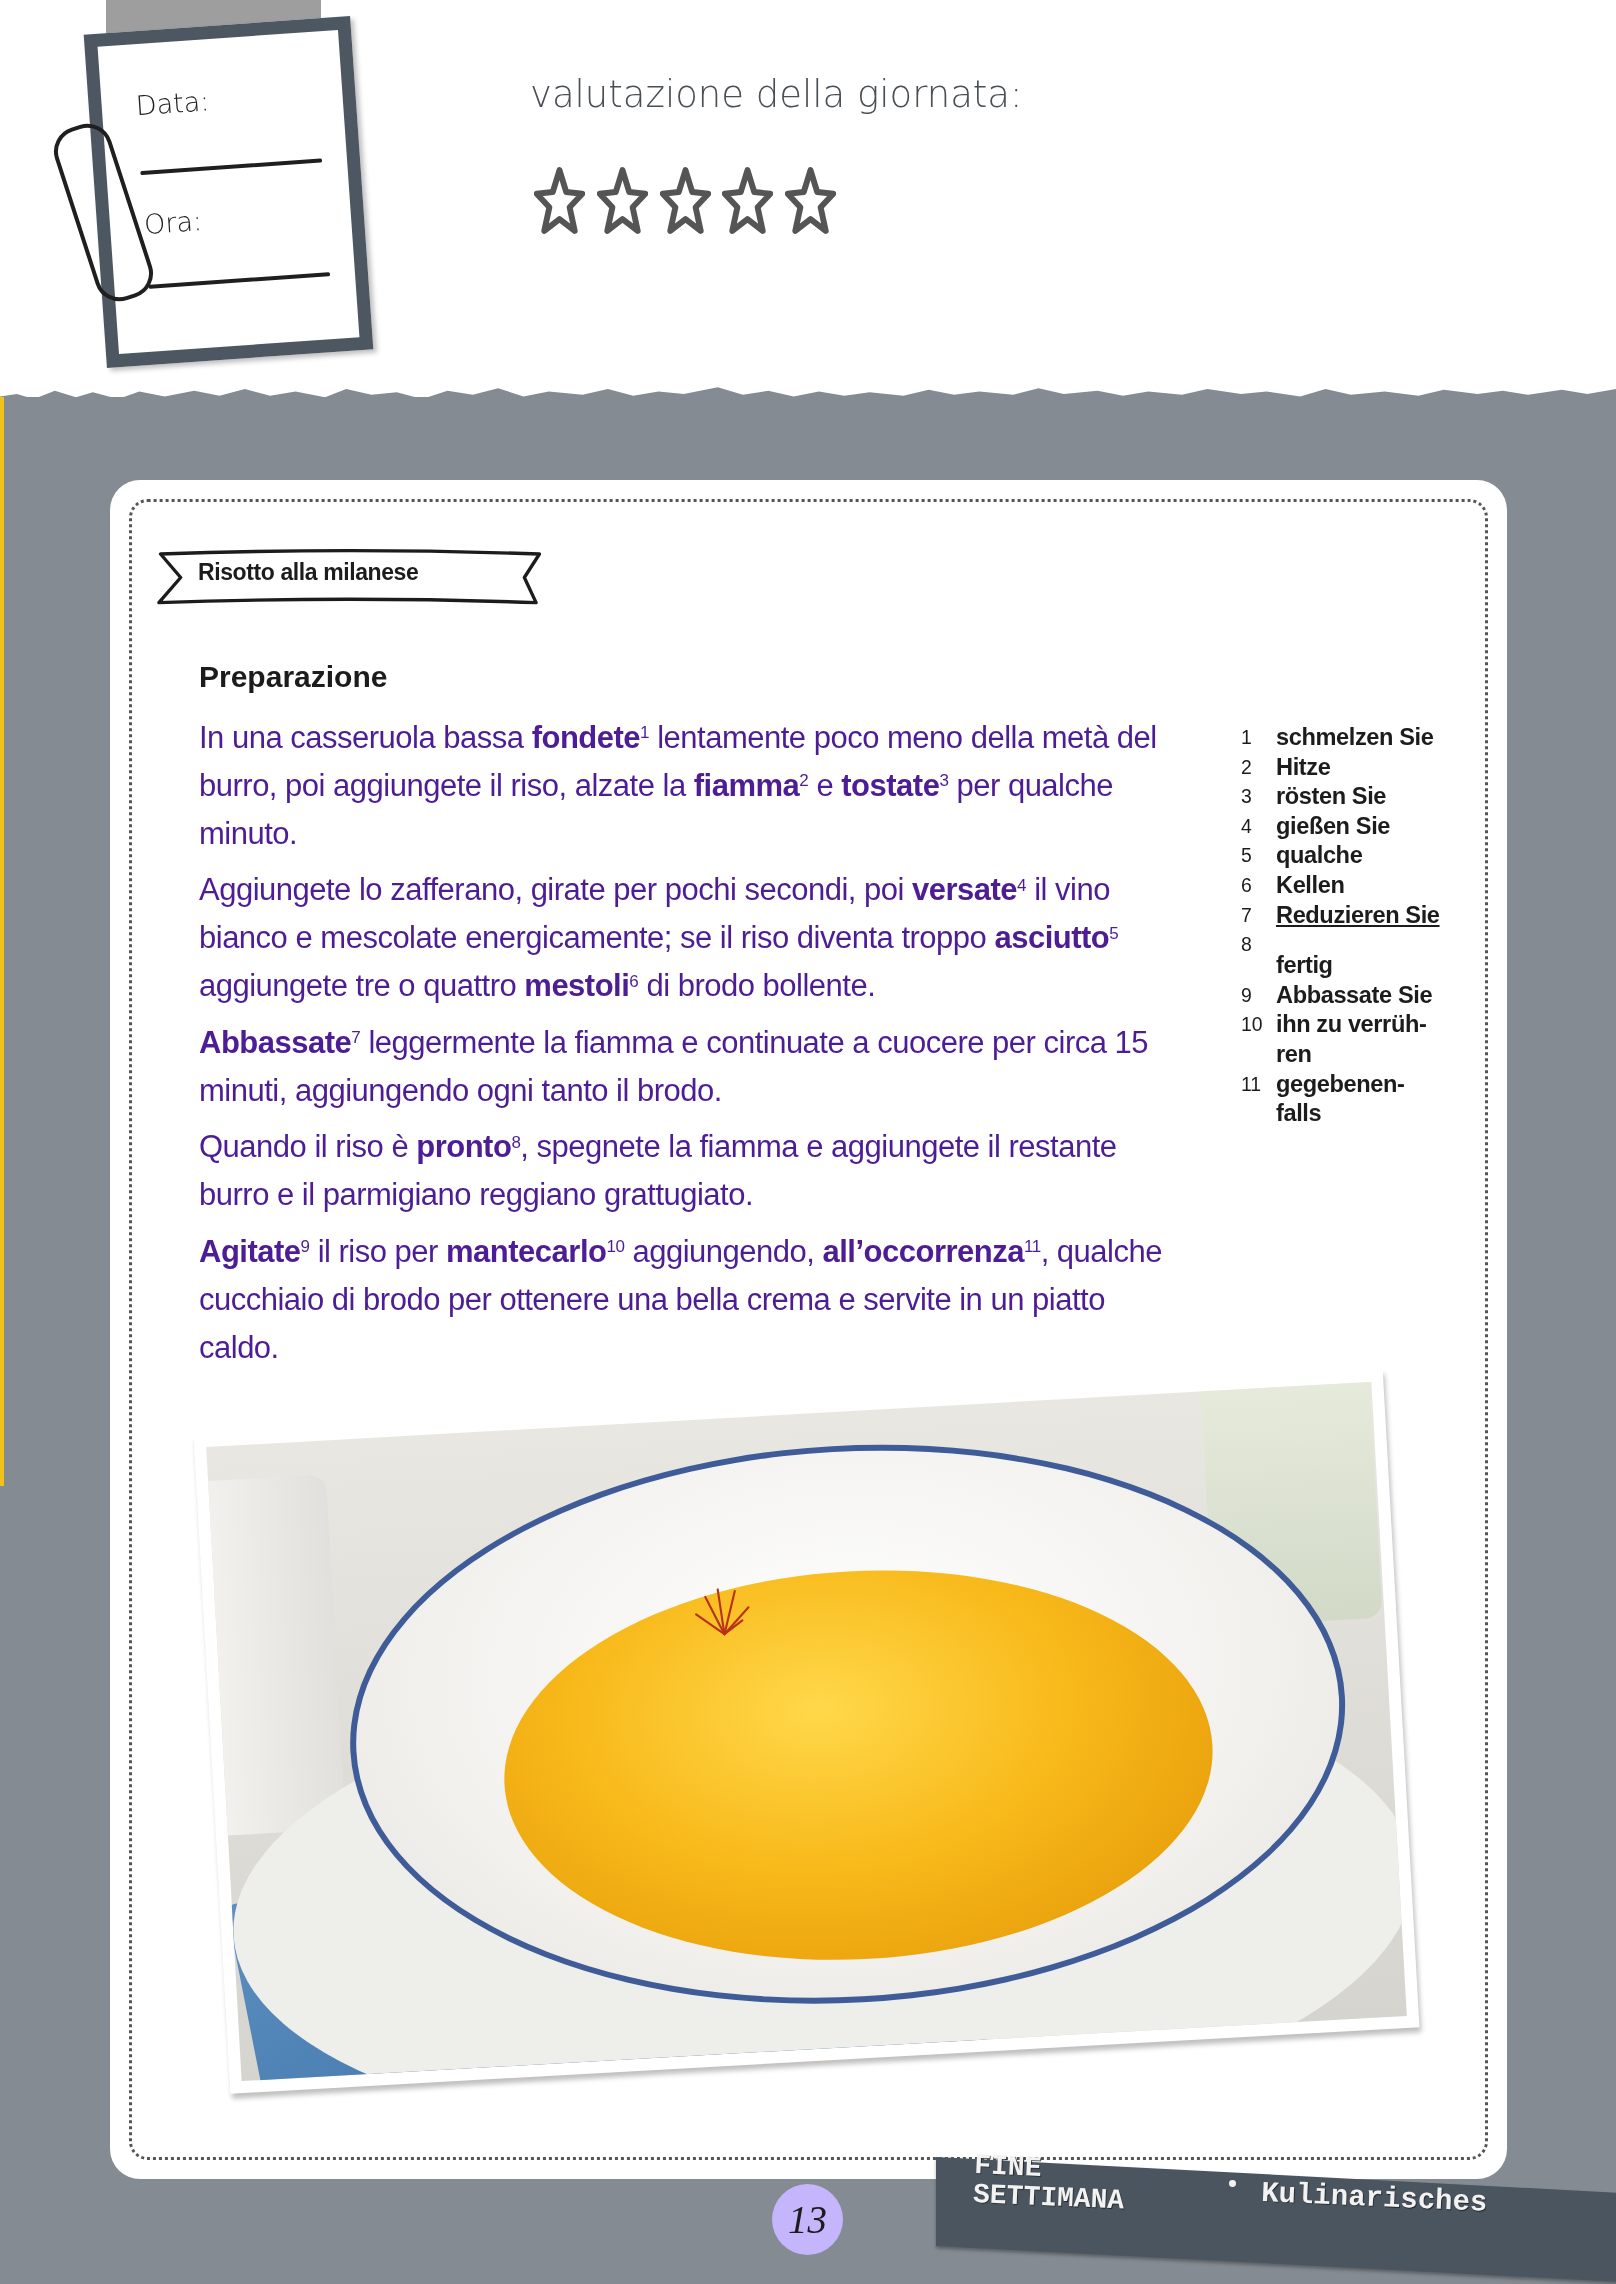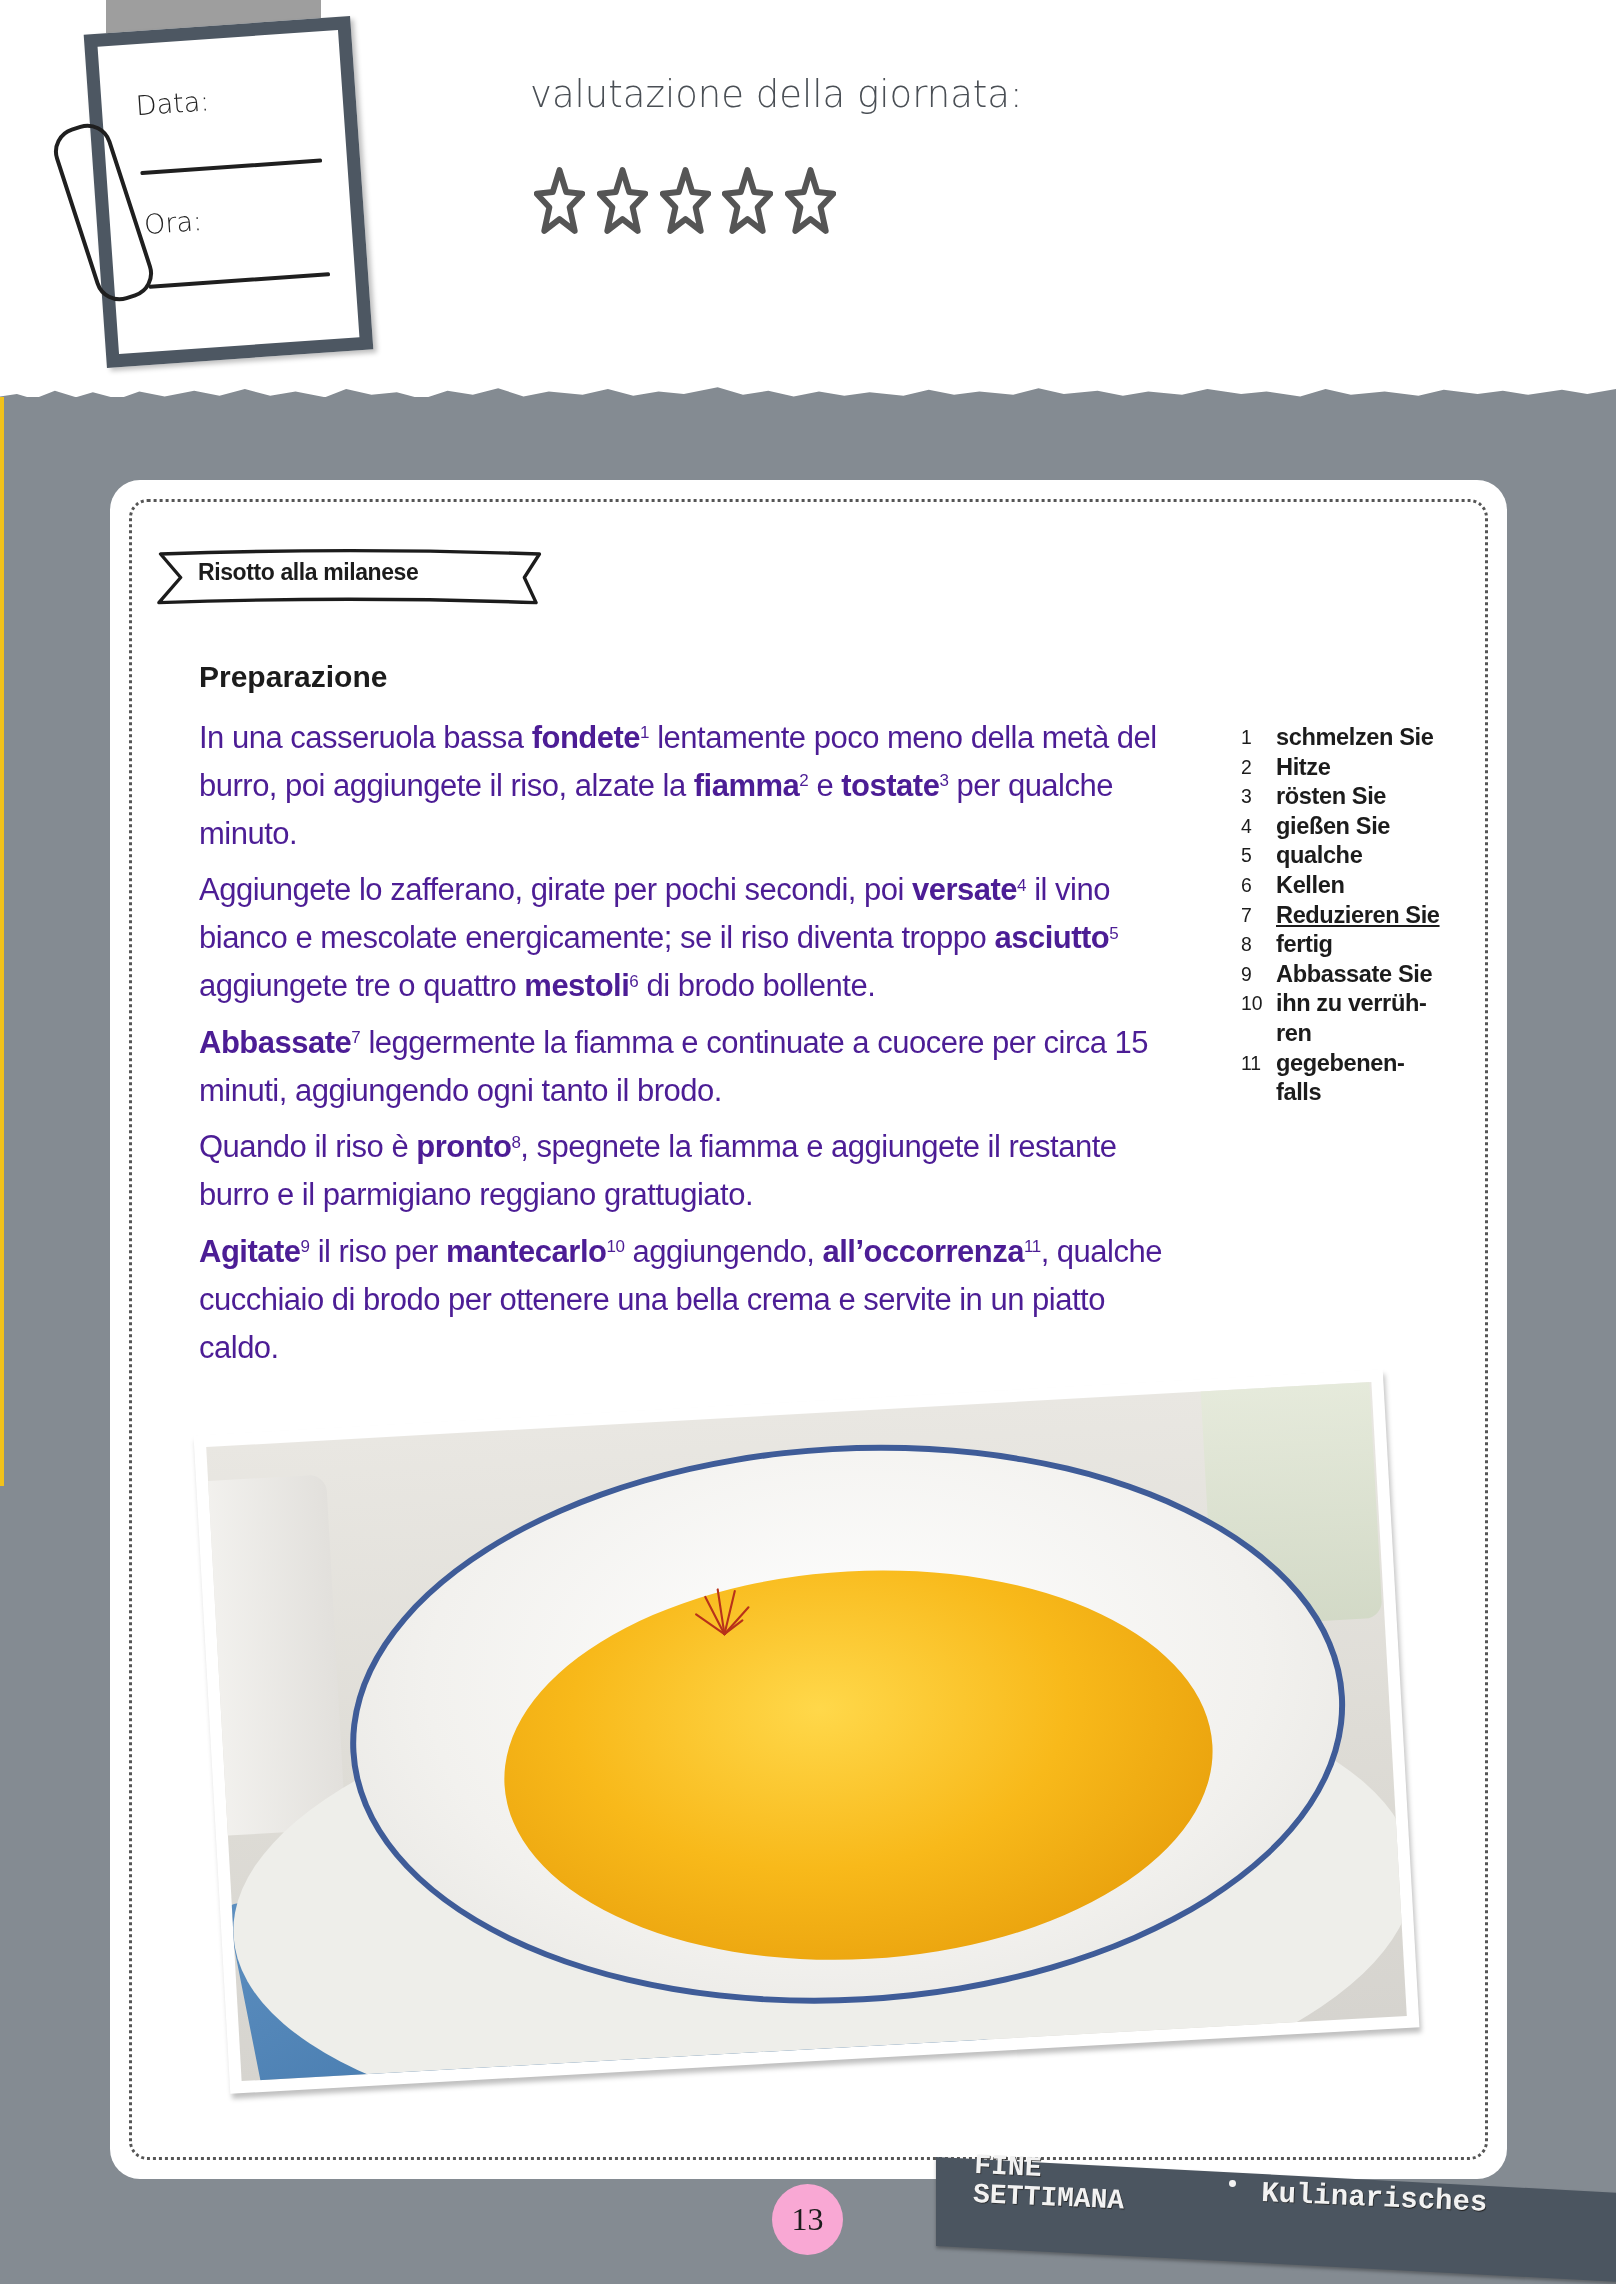--- a/index.html
+++ b/index.html
@@ -55,21 +55,21 @@
   .saffron { position:absolute; left:473px; top:169px; width:68px; height:51px; }
   .glass { position:absolute; left:996px; top:-17px; width:169px; height:253px; background:linear-gradient(180deg,#e6ecdb,#cfd8c2); border-radius:17px; opacity:0.8; }
   .cup { position:absolute; left:-17px; top:34px; width:135px; height:355px; background:linear-gradient(90deg,#f4f3f0,#e2e0dc); border-radius:17px; }
 
   
   .footer-tab { position:absolute; left:936px; top:2157px; width:692px; height:89px; background:#4b5560; transform:skewY(3deg); transform-origin:left top; box-shadow:0 2.5px 3.4px rgba(0,0,0,0.3); }
   .footer-text { position:absolute; left:975px; top:2151px; font-family:"Liberation Mono", monospace; font-weight:bold; color:#f2f2f2; font-size:28px; line-height:29px; transform:rotate(2.5deg); transform-origin:left top; text-shadow:0.8px 0.8px 0.8px #222; }
   .footer-dot { position:absolute; left:1229px; top:2180px; width:6.8px; height:6.8px; border-radius:50%; background:#f2f2f2; }
   .footer-sub { position:absolute; left:1262px; top:2177px; font-family:"Liberation Mono", monospace; font-weight:bold; color:#f2f2f2; font-size:29px; transform:rotate(2.5deg); transform-origin:left top; text-shadow:0.8px 0.8px 0.8px #222; }
 
-  .page-num { position:absolute; left:772px; top:2184px; width:71px; height:71px; border-radius:50%; background:#f9a8d4; display:flex; align-items:center; justify-content:center; font-family:"Liberation Serif", serif; font-size:32px; color:#1c1c1c; }
+  .page-num { position:absolute; left:772px; top:2184px; width:71px; height:71px; border-radius:50%; background:#c4b5fd; display:flex; align-items:center; justify-content:center; font-family:"Liberation Serif", serif; font-size:39px; color:#1c1c1c;font-style:italic; }
 </style>
 </head>
 <body>
 
 <div class="note-shadow"></div>
 <div class="note">
   <span class="lbl lbl-data">Data:</span>
   <div class="line line1"></div>
   <span class="lbl lbl-ora">Ora:</span>
   <div class="line line2"></div>
@@ -156,21 +156,21 @@
     <div class="gl-item">
       <span class="gl-num">6</span>
       <span class="gl-word" style="white-space: pre-line;">Kellen</span>
     </div>
     <div class="gl-item">
       <span class="gl-num">7</span>
       <span class="gl-word" style="white-space: pre-line; text-decoration: underline;">Reduzieren Sie</span>
     </div>
     <div class="gl-item">
       <span class="gl-num">8</span>
-      <span class="gl-word" style="white-space: pre-line;">fertig</span>
+      <span class="gl-word" style="white-space: pre-line; margin-top: 21px;">fertig</span>
     </div>
     <div class="gl-item">
       <span class="gl-num">9</span>
       <span class="gl-word" style="white-space: pre-line;">Abbassate Sie</span>
     </div>
     <div class="gl-item">
       <span class="gl-num">10</span>
       <span class="gl-word" style="white-space: pre-line;">ihn zu verrüh-
 ren</span>
     </div>

